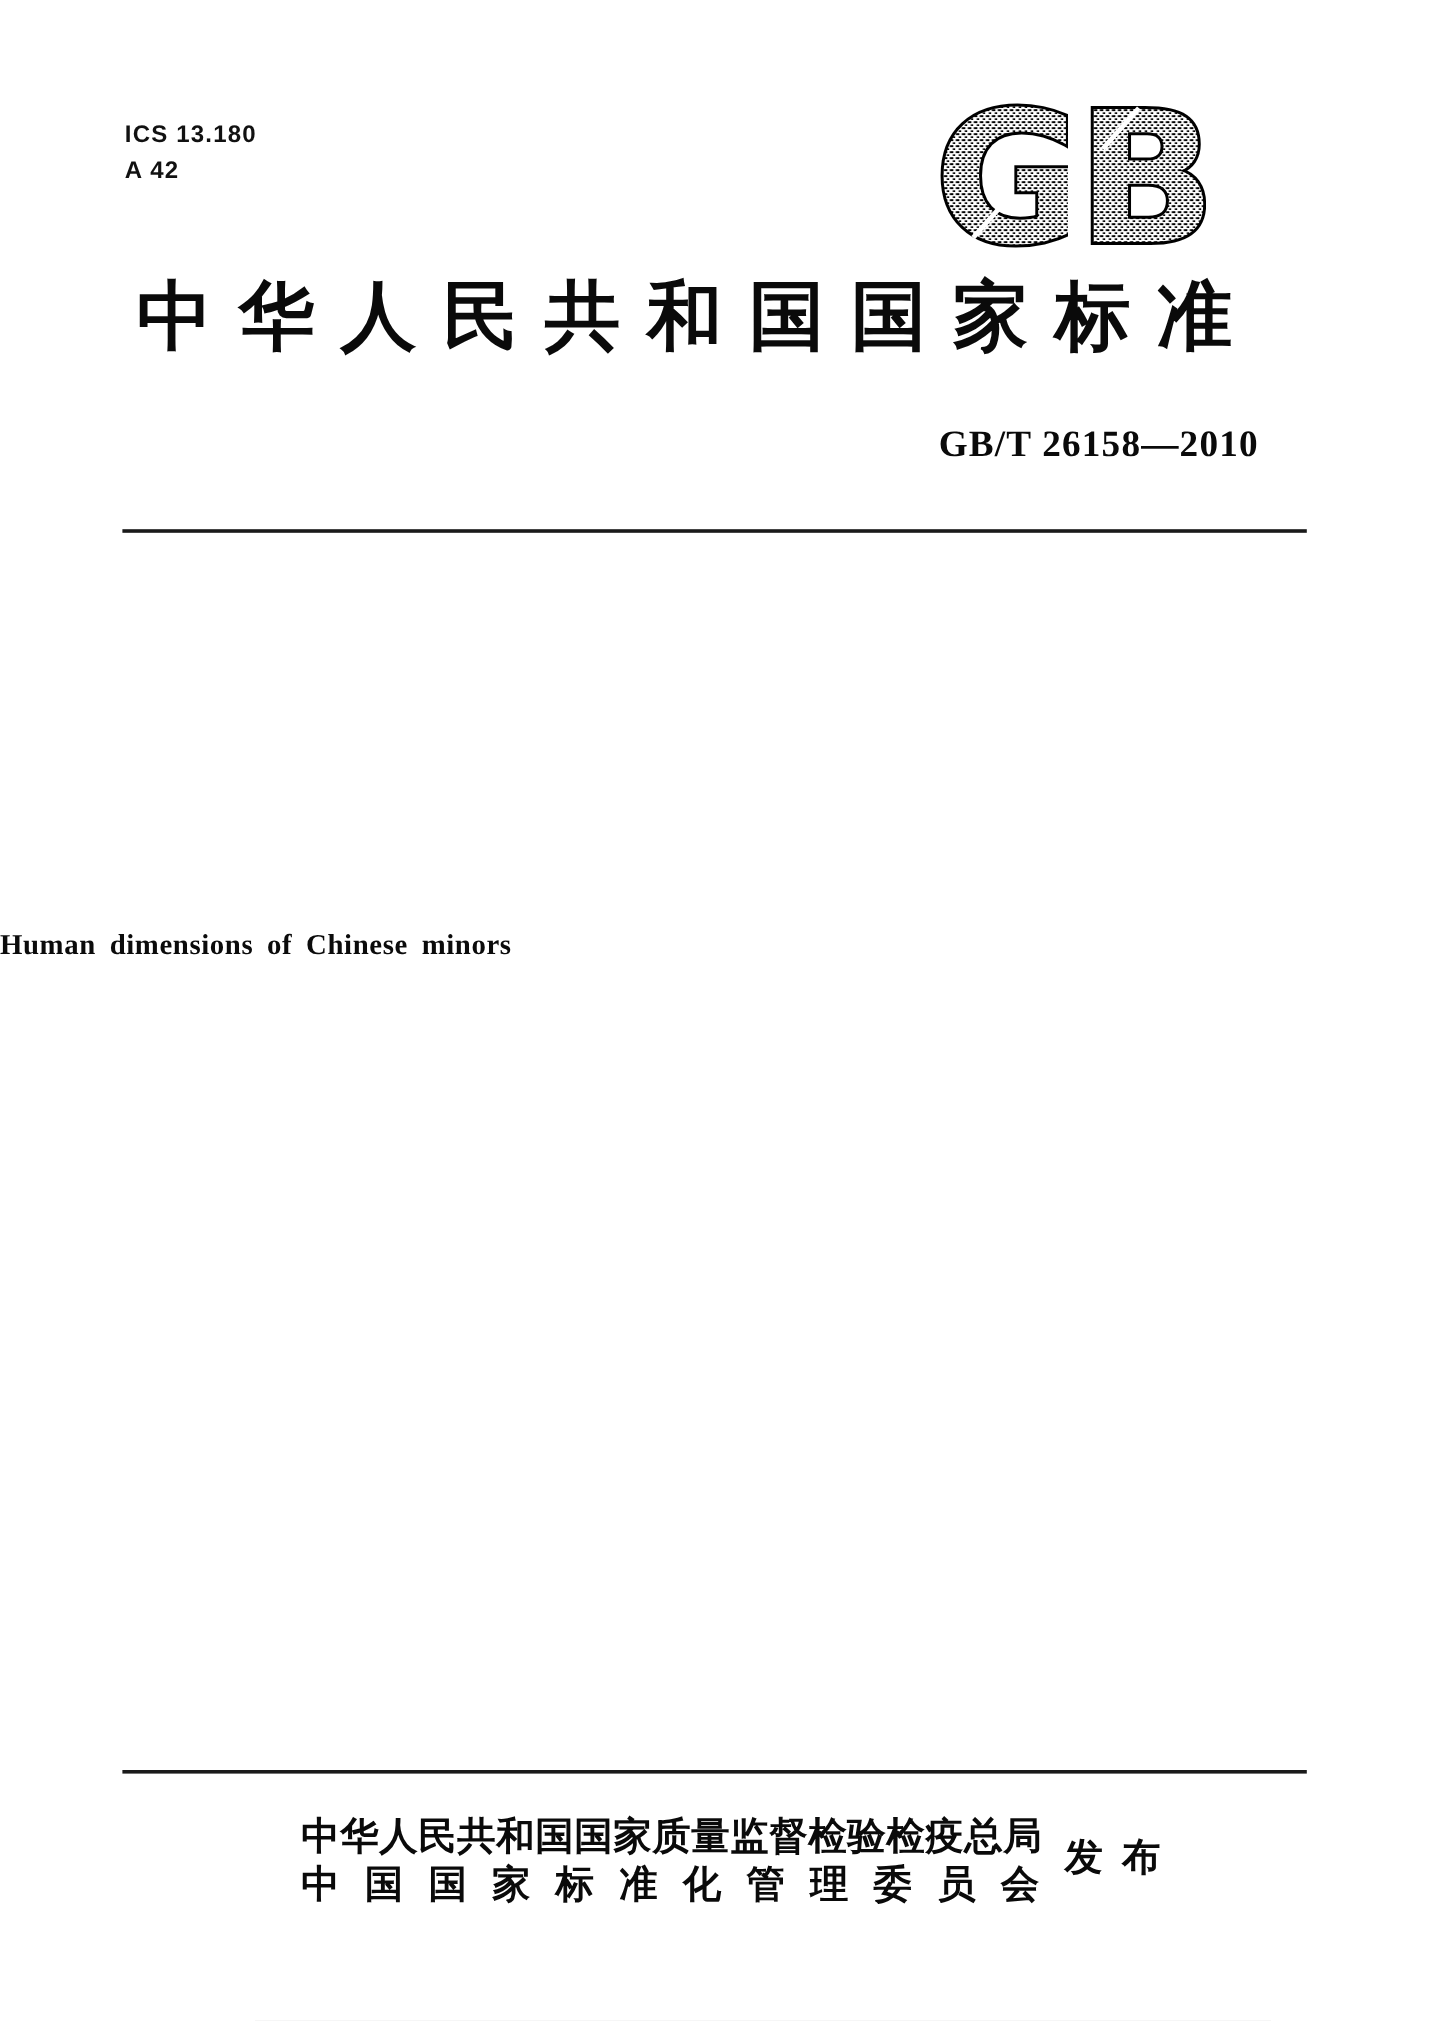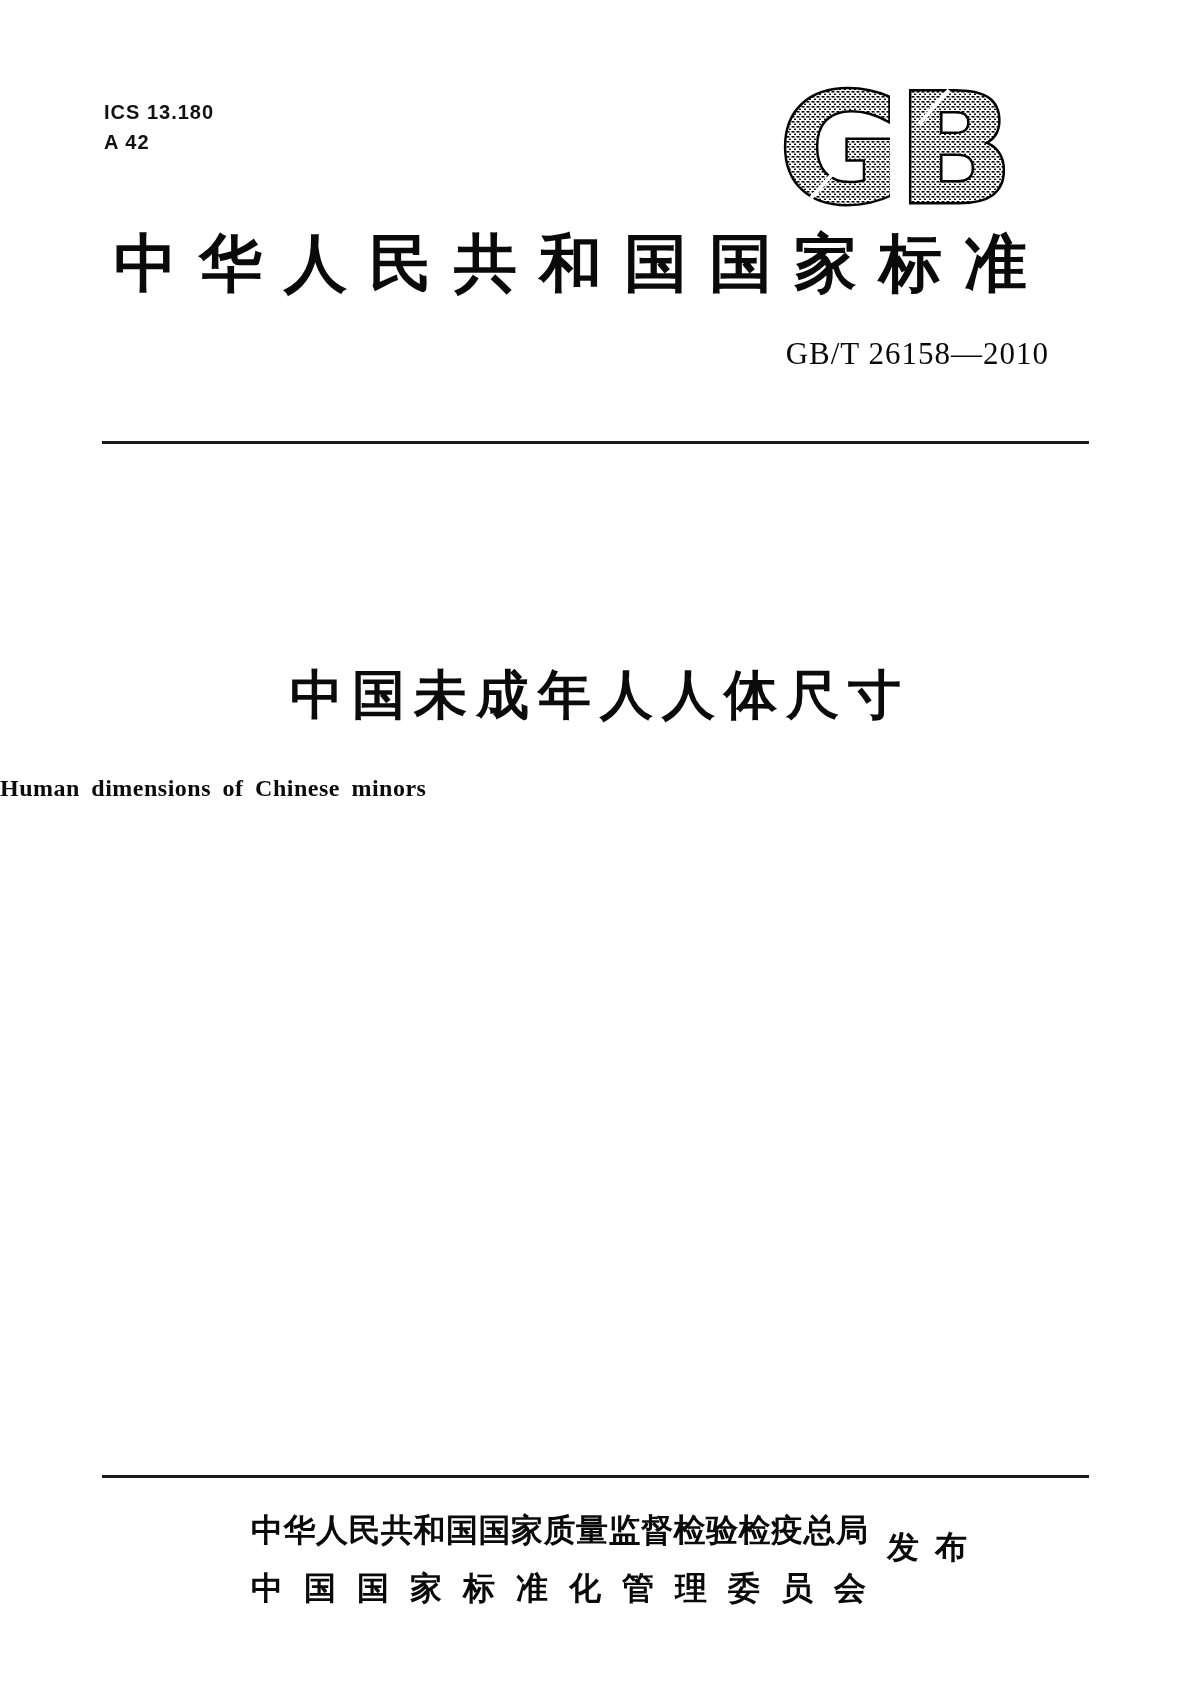--- a/index.html
+++ b/index.html
@@ -54,23 +54,23 @@
     line-height: 76px;
     letter-spacing: 22px;
     color: #0a0a0a;
     margin-left: 12px;
   }
 
   
   .std-code {
     position: absolute;
     right: 142px;
-    top: 336px;
-    font-family: "Liberation Serif", "DejaVu Serif", serif;
-    font-weight: normal;
+    top: 352px;
+    font-family: "Liberation Serif", "DejaVu Serif", serif;
+    font-weight: bold;
     font-size: 31px;
     letter-spacing: 1px;
     white-space: nowrap;
     color: #0a0a0a;
   }
 
   .rule {
     position: absolute;
     left: 102px;
     width: 987px;
@@ -143,21 +143,20 @@
   }
   .issuer-line1 {
     white-space: nowrap;
     letter-spacing: 0.5px;
     line-height: 40px;
   }
   .issuer-line2 {
     white-space: nowrap;
     letter-spacing: 21px;
     line-height: 40px;
-    margin-top: 18px;
   }
   .publish-label {
     position: absolute;
     left: 887px;
     top: 1526px;
     font-family: "Liberation Serif", "DejaVu Serif", serif;
     font-weight: bold;
     font-size: 32px;
     letter-spacing: 16px;
     white-space: nowrap;
@@ -187,21 +186,20 @@
     <line x1="30" y1="118" x2="62" y2="82" stroke="#ffffff" stroke-width="4"></line>
     <line x1="168" y1="10" x2="138" y2="44" stroke="#ffffff" stroke-width="4"></line>
   </svg>
 
   <div class="std-name">中华人民共和国国家标准</div>
 
   <div class="std-code">GB/T 26158—2010</div>
 
   <div class="rule rule-top"></div>
 
-  <div class="title-cn">中国未成年人人体尺寸</div>
   <div class="title-en">Human dimensions of Chinese minors</div>
 
   <div class="date-row">
   </div>
 
   <div class="rule rule-bottom"></div>
 
   <div class="issuer-block">
     <div class="issuer-line1">中华人民共和国国家质量监督检验检疫总局</div>
     <div class="issuer-line2">中国国家标准化管理委员会</div>

